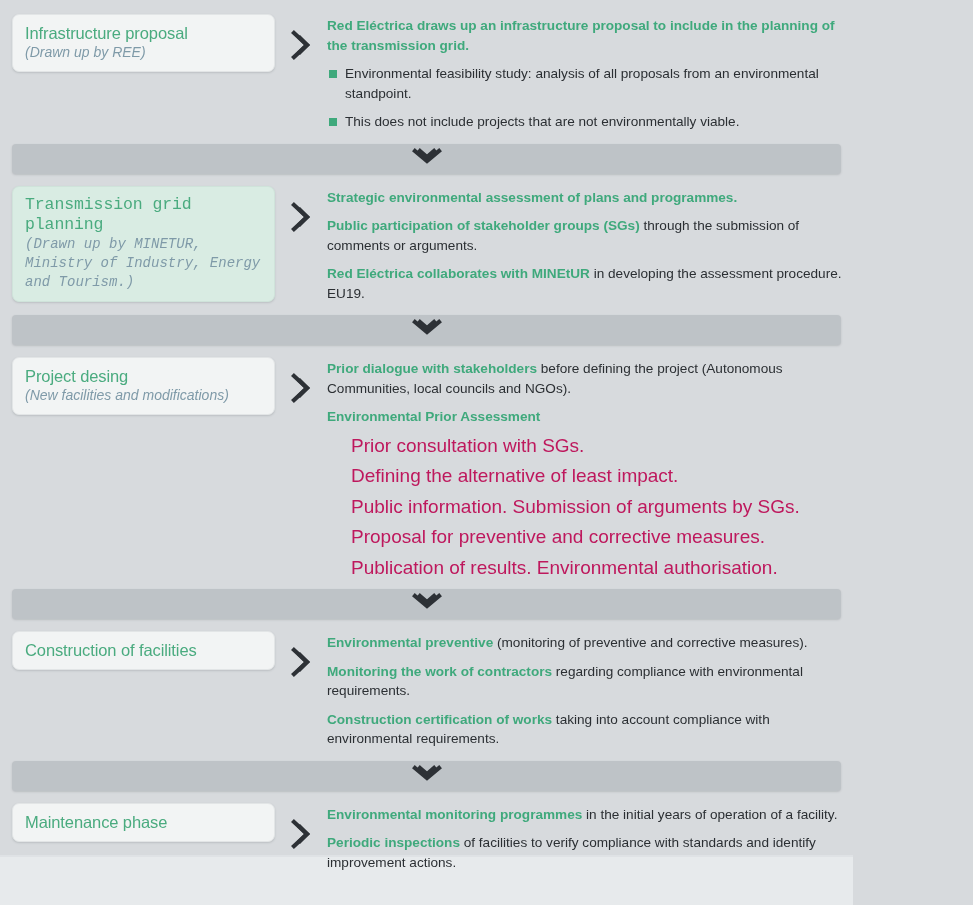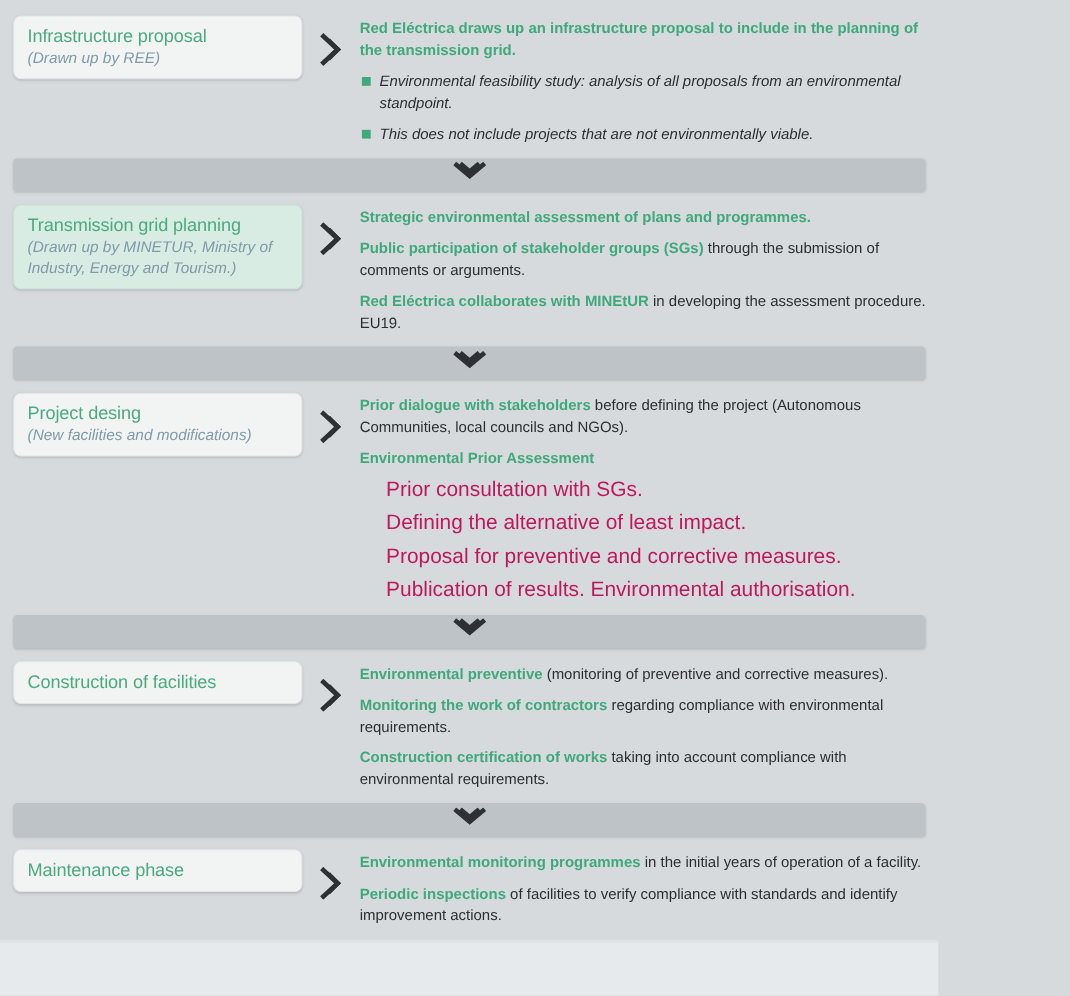--- a/index.html
+++ b/index.html
@@ -57,20 +57,21 @@
     border-radius: 7px;
     background: #f2f4f4;
     border: 1px solid #e2e5e6;
     box-shadow: 0 1px 2px rgba(120,125,130,0.28);
     padding: 8px 12px 9px 12px;
     box-sizing: border-box;
   }
   .box.mint {
     background: #d9ece3;
     border: 1px solid #cfe3da;
+    font-family: Liberation Mono, monospace;
   }
 
   .box-title {
     color: #4aab7f;
     font-size: 16.5px;
     line-height: 20px;
     font-weight: 400;
     letter-spacing: -0.1px;
   }
   .box-sub {
@@ -112,21 +113,21 @@
   .line .em {
     color: #3fa97c;
     font-weight: bold;
   }
   .line.all-green {
     color: #3fa97c;
     font-weight: bold;
   }
 
   
-  .bullets { margin: 3px 0 0 0; padding: 0; list-style: none; font-style: italic; }
+  .bullets { margin: 3px 0 0 0; padding: 0; list-style: none; }
   .bullets li {
     position: relative;
     padding-left: 18px;
     color: #2b2f33;
     font-size: 13.6px;
     line-height: 19.5px;
     margin-bottom: 9px;
   }
   .bullets li:last-child { margin-bottom: 0; }
   .bullets li .sq {
@@ -238,20 +239,21 @@
               <path d="M6 3 L19 15 L6 27" fill="none" stroke="#2d3136" stroke-width="4.2" stroke-linecap="square" stroke-linejoin="miter"></path>
               <path d="M12 8 L19 15 L12 22" fill="none" stroke="#2d3136" stroke-width="4.2" stroke-linecap="square" stroke-linejoin="miter"></path>
             </svg></span>
         </div>
         <div class="stage-right">
           <p class="line"><span class="em">Prior dialogue with stakeholders</span><span> before defining the project (Autonomous Communities, local councils and NGOs).</span></p>
           <p class="line all-green">Environmental Prior Assessment</p>
           <ul class="substeps">
             <li>Prior consultation with SGs.</li>
             <li>Defining the alternative of least impact.</li>
+            <li>Public information. Submission of arguments by SGs.</li>
             <li>Proposal for preventive and corrective measures.</li>
             <li>Publication of results. Environmental authorisation.</li>
           </ul>
         </div>
       </div>
       <div class="sep">
         <span><svg class="chev-down" viewBox="0 0 30 18" xmlns="http://www.w3.org/2000/svg">
             <path d="M3 3 L15 13 L27 3" fill="none" stroke="#2d3136" stroke-width="4.2" stroke-linecap="square" stroke-linejoin="miter"></path>
             <path d="M8 3 L15 9 L22 3" fill="none" stroke="#2d3136" stroke-width="4.2" stroke-linecap="square" stroke-linejoin="miter"></path>
           </svg></span>

